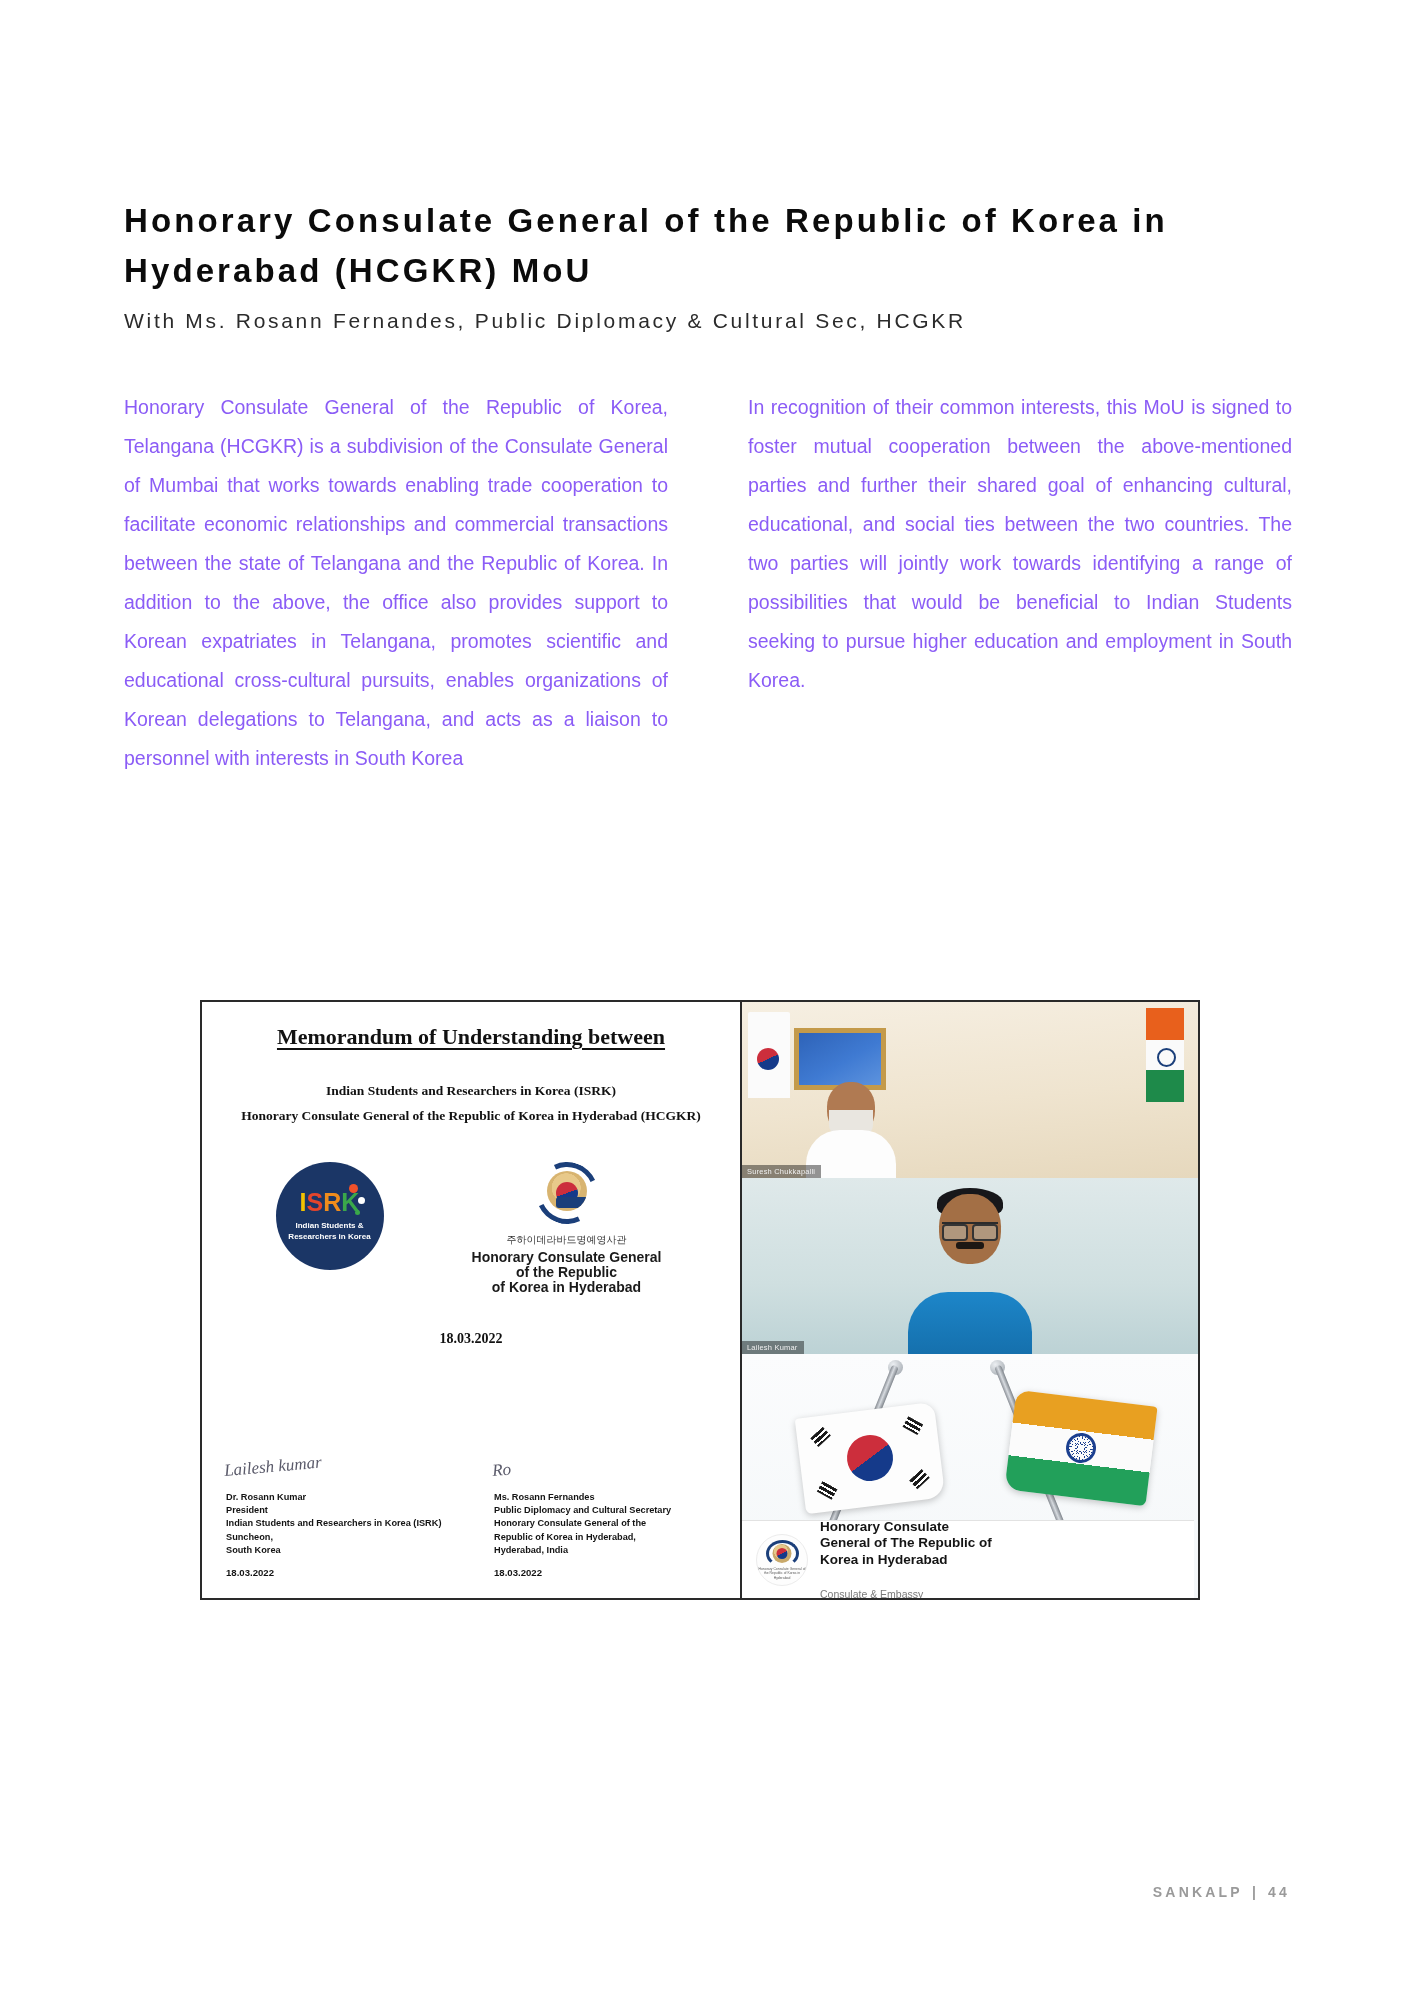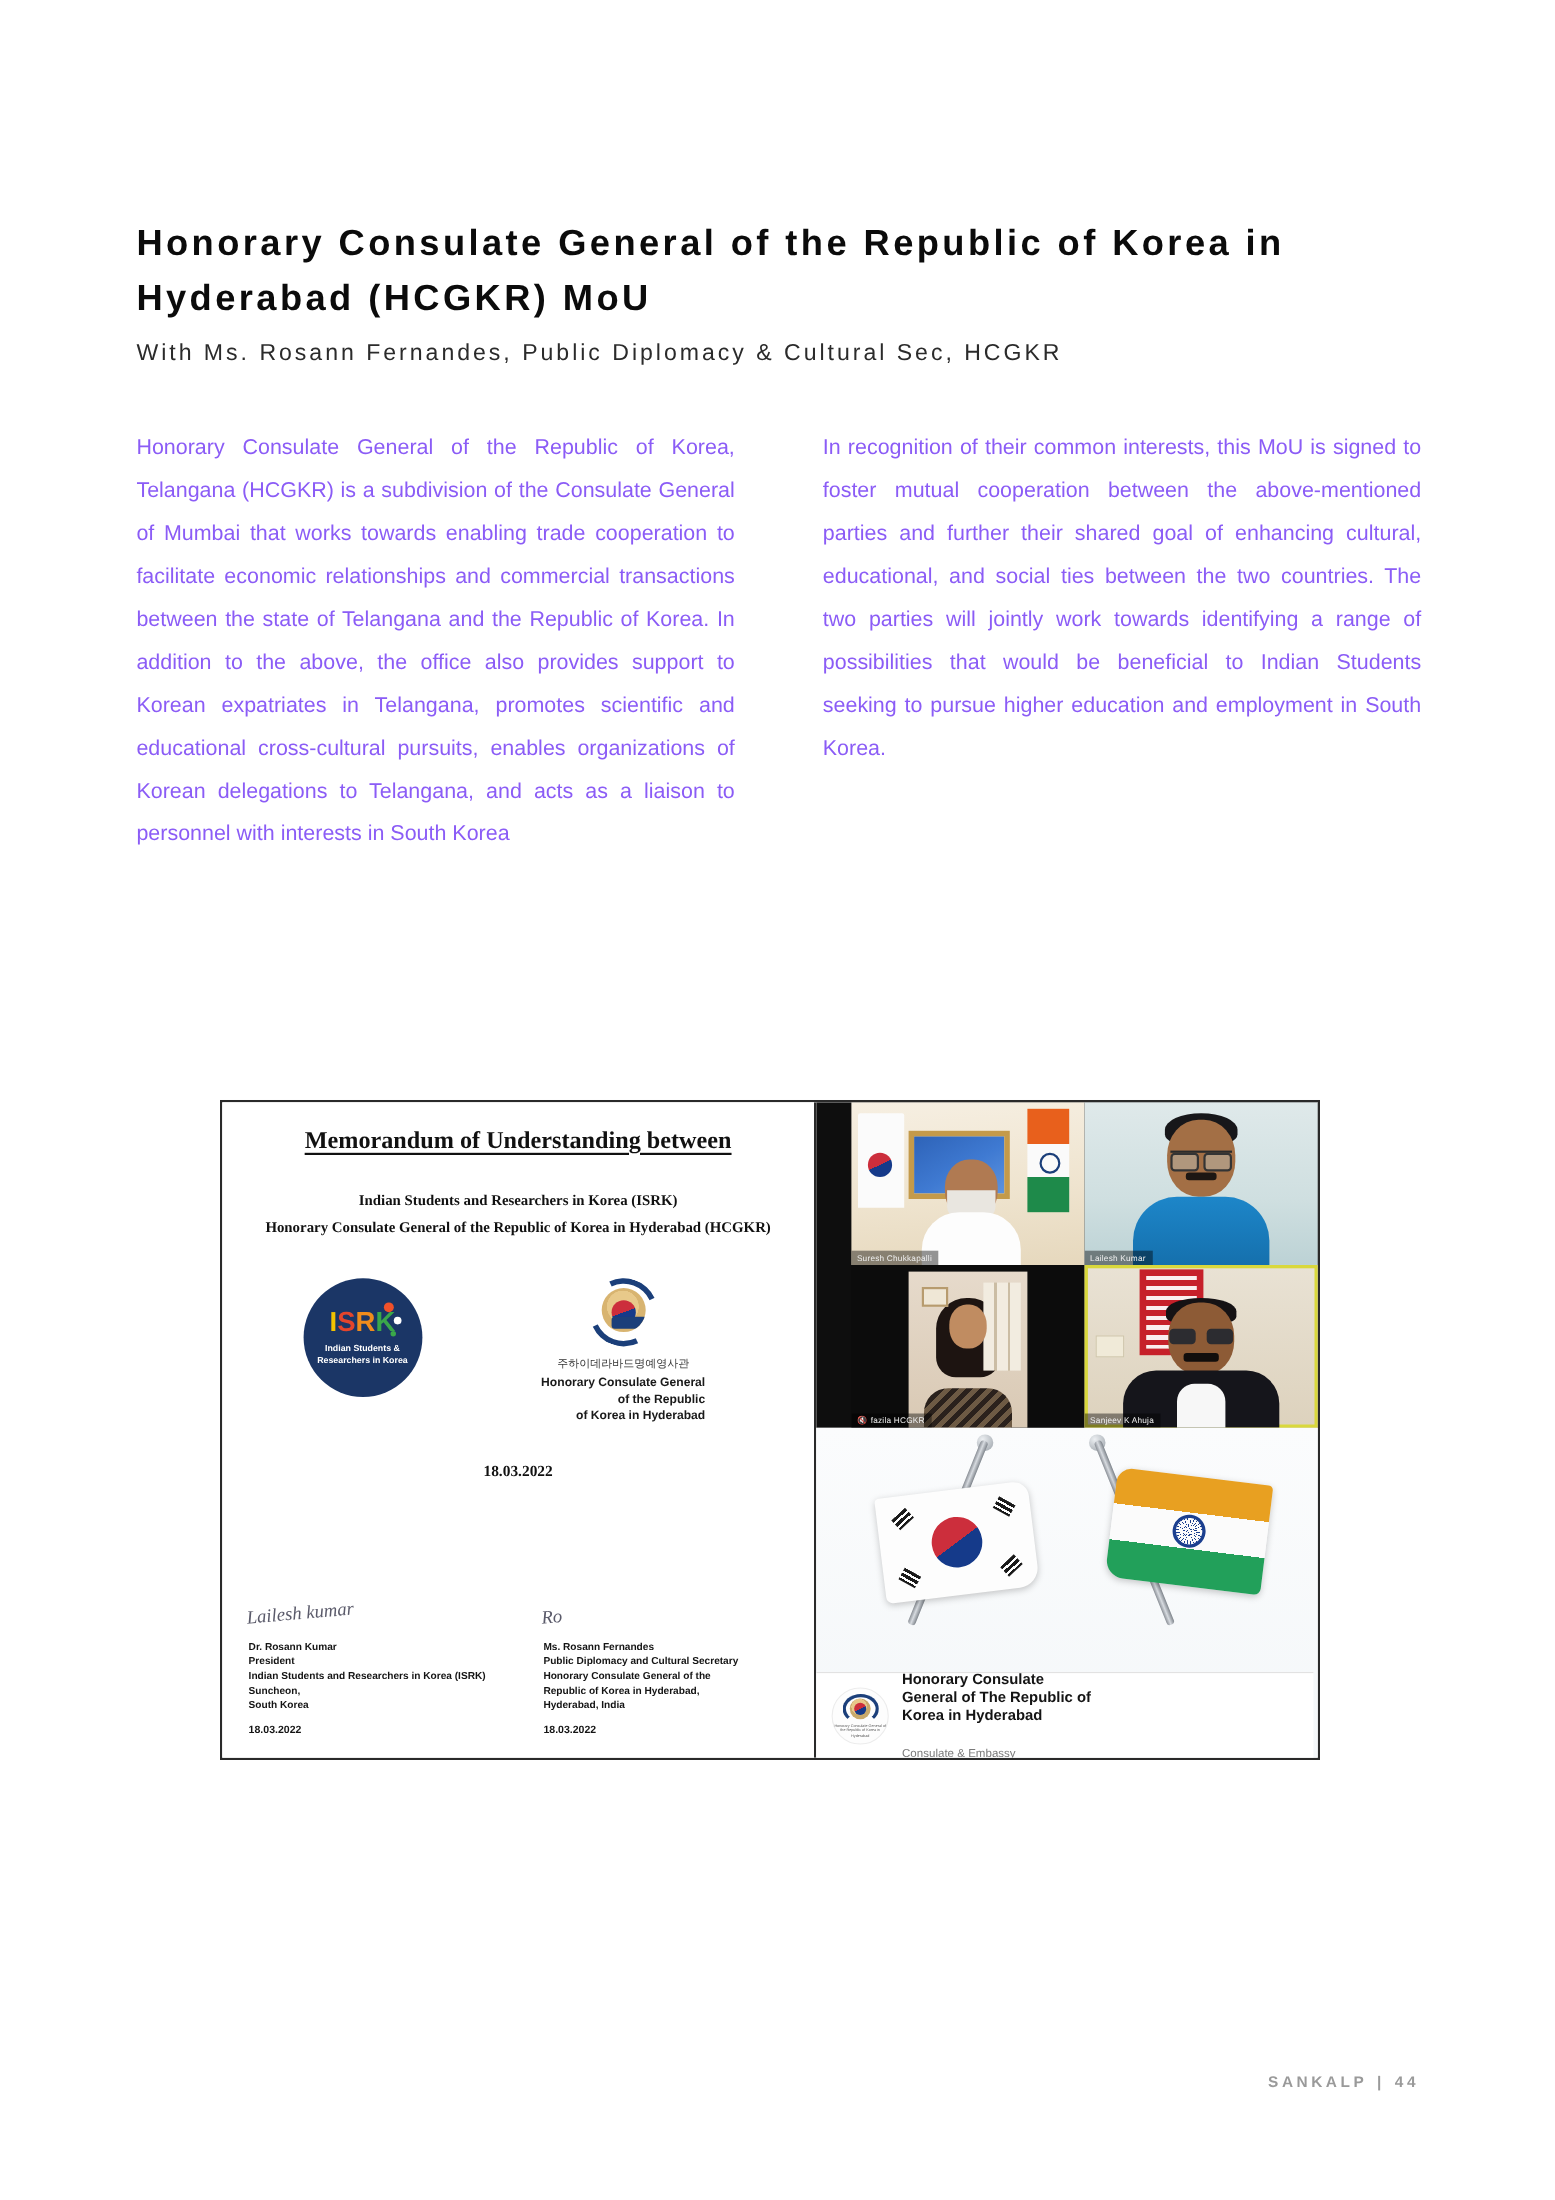--- a/index.html
+++ b/index.html
@@ -208,24 +208,24 @@
   .consulate-kr {
     margin-top: 9px;
     font-family: "Liberation Sans", sans-serif;
     font-size: 10px;
     color: #333;
     text-align: center;
   }
   .consulate-en {
     margin-top: 3px;
     font-family: "Liberation Sans", sans-serif;
-    font-size: 11px;
+    font-size: 14px;
     font-weight: 700;
     line-height: 15px;
-    text-align: right;
+    text-align: center;
     color: #1a1a1a;
   }
 
   .mou-date {
     margin-top: 36px;
     text-align: center;
     font-size: 14px;
     font-weight: 700;
     color: #111;
   }
@@ -265,26 +265,25 @@
 
   
   .right-pane {
     width: 456px;
     height: 100%;
     display: flex;
     flex-direction: column;
   }
 
   .video-grid {
-    height: 296px;
+    height: 352px;
     display: grid;
-    grid-template-columns: 1fr 1fr;
+    grid-template-columns: 1fr;
     grid-template-rows: 1fr 1fr;
     background: #0e0e0e;
-    padding-left: 32px;
   }
 
   .vtile {
     position: relative;
     overflow: hidden;
   }
   .vtile.highlight { outline: 3px solid #d9d83c; outline-offset: -3px; }
 
   .vname {
     position: absolute;

